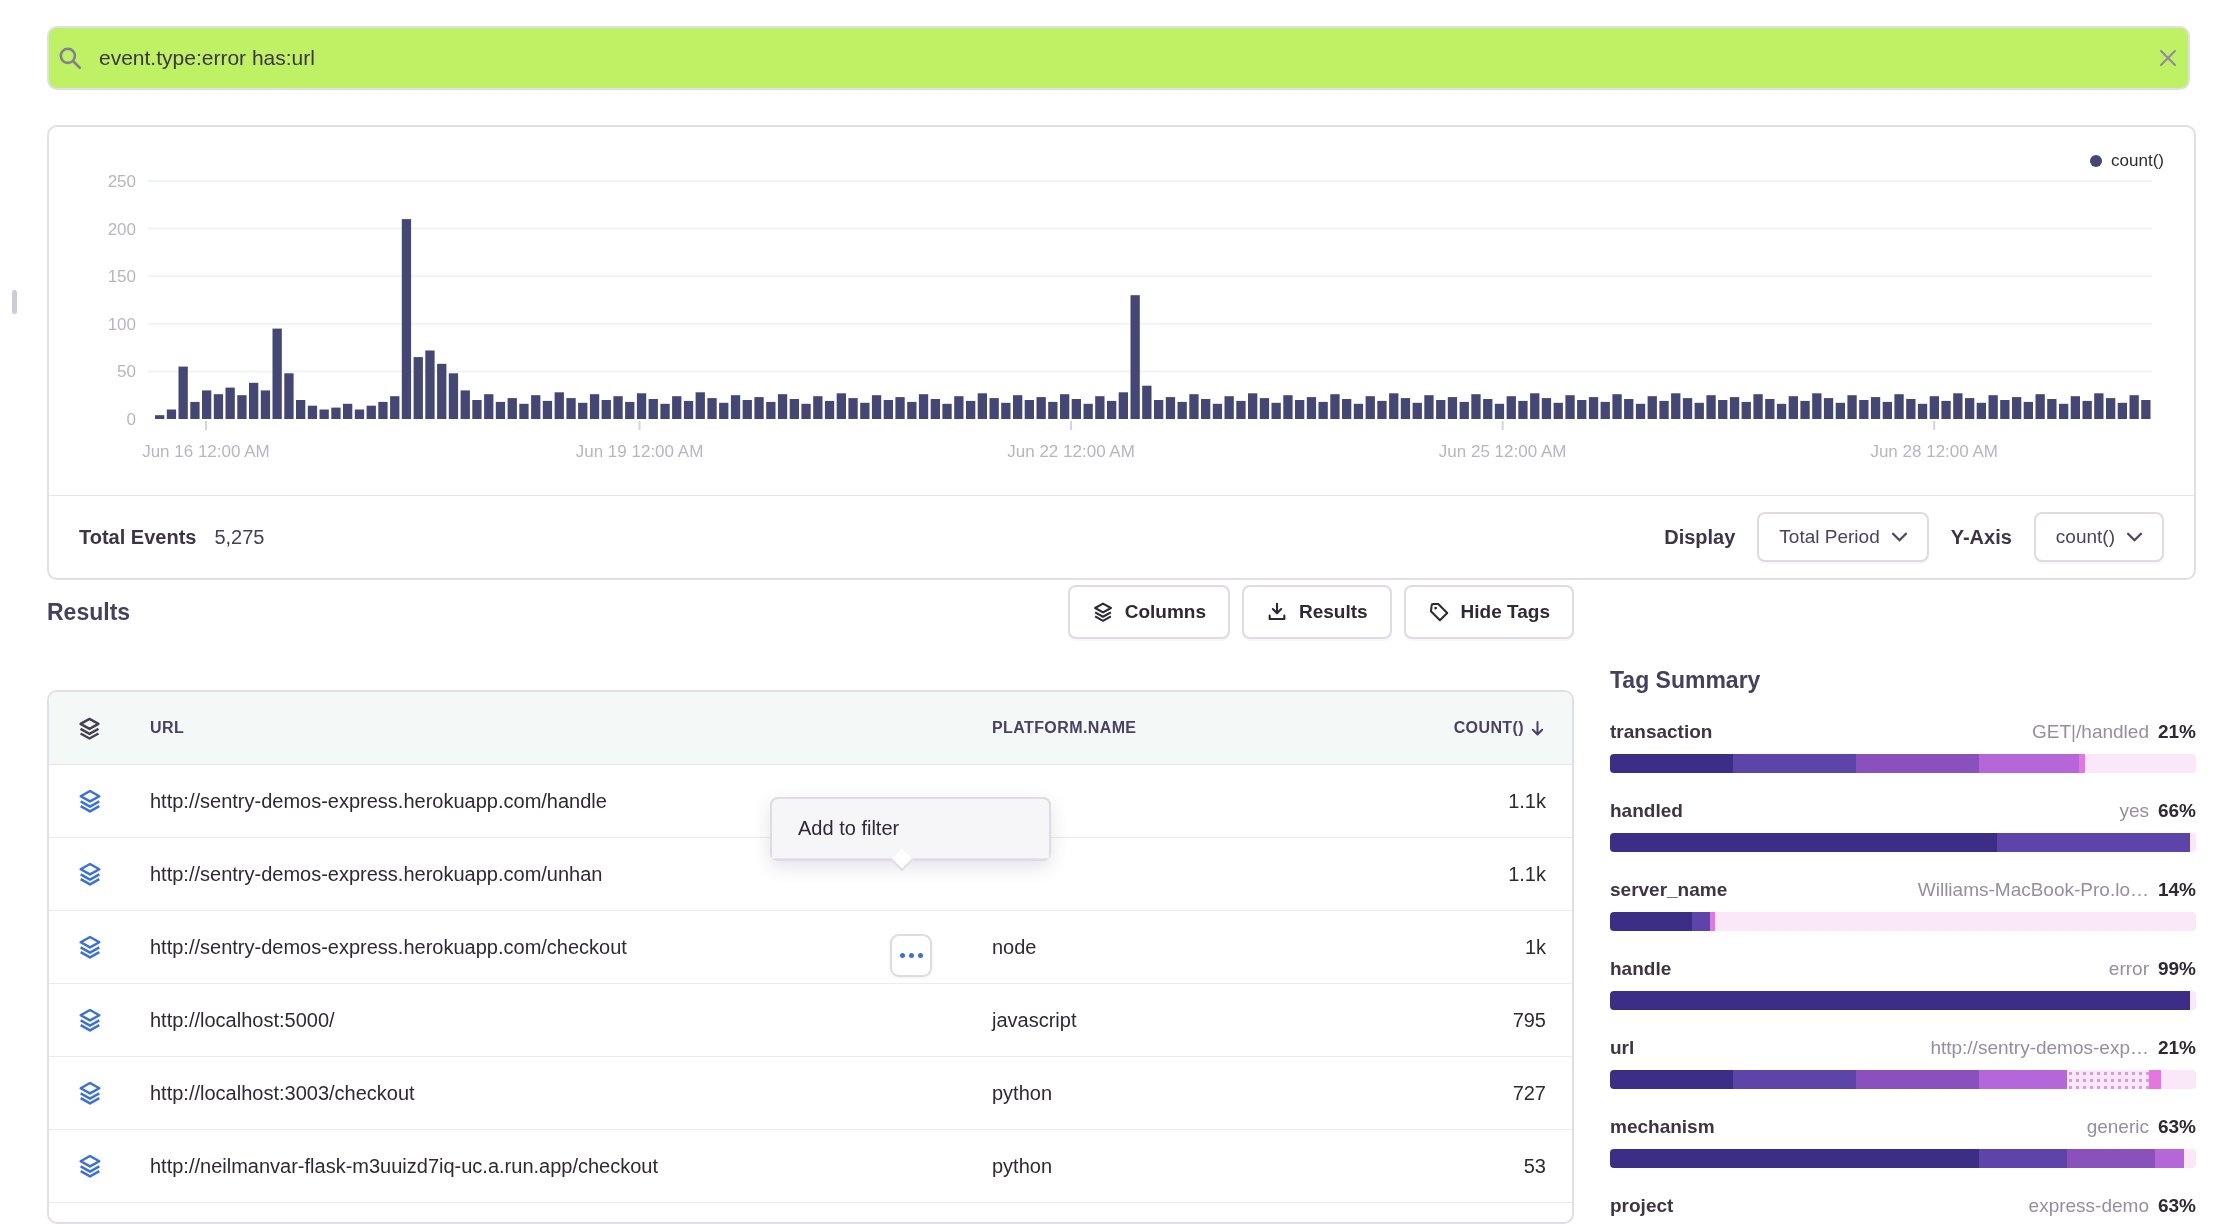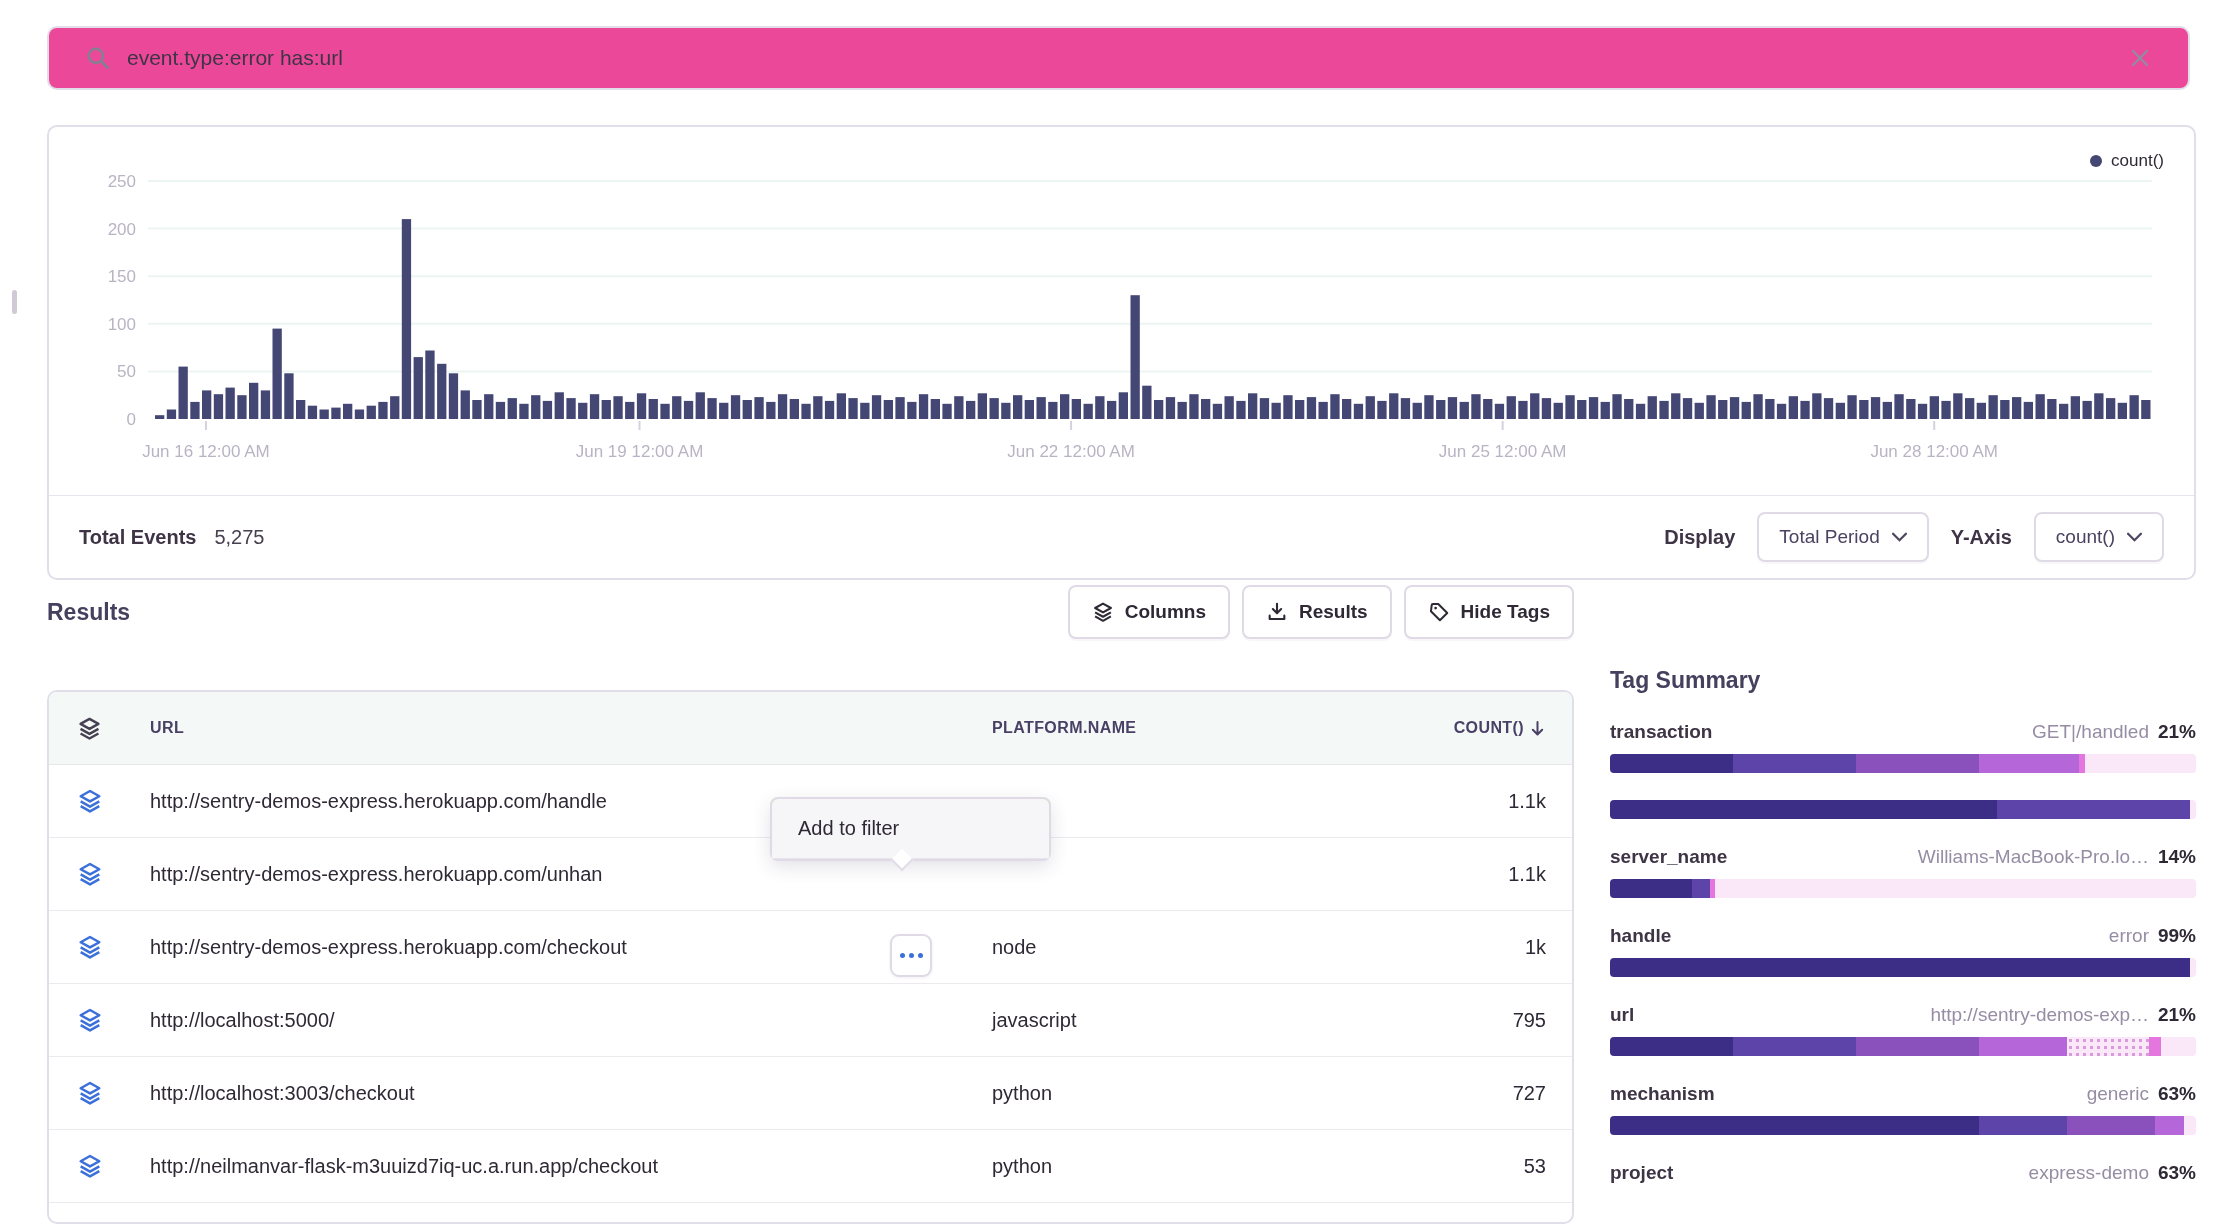--- a/index.html
+++ b/index.html
@@ -1,22 +1,22 @@
 <!DOCTYPE html>
 <html><head>
 <meta charset="utf-8">
 <style>
   * { margin:0; padding:0; box-sizing:border-box; }
   html,body { width:2234px; height:1224px; overflow:hidden; background:#FFFFFF;
     font-family:"Liberation Sans", sans-serif; color:#2F2936; }
 
   
   .search-bar { position:absolute; left:47px; top:26px; width:2143px; height:64px;
-    background:#ec4899; border:2px solid #E2DEE9; border-radius:10px;
-    display:flex; align-items:center; padding:0 36px; }
+    background:#bef264; border:2px solid #E2DEE9; border-radius:10px;
+    display:flex; align-items:center; padding:0 8px; }
   .search-bar .query { flex:1; border:0; outline:none; font-size:21px; color:#3E3446;
     font-family:inherit; background:transparent; margin-left:16px; }
   .icon-btn { cursor:pointer; display:flex; align-items:center; }
 
   
   .chart-panel { position:absolute; left:47px; top:125px; width:2149px; height:455px;
     background:#fff; border:2px solid #E2DEE9; border-radius:10px; }
   .legend { position:absolute; top:24px; right:30px; display:flex; align-items:center; gap:9px;
     font-size:17px; color:#2F2936; cursor:pointer; }
   .legend .dot { width:12px; height:12px; border-radius:50%; }
@@ -472,20 +472,25 @@
           <span style="width: 21%; background: rgb(60, 46, 135);"></span>
           <span style="width: 21%; background: rgb(92, 68, 168);"></span>
           <span style="width: 21%; background: rgb(138, 81, 189);"></span>
           <span style="width: 17%; background: rgb(181, 102, 217);"></span>
           <span style="width: 1%; background: rgb(229, 118, 223);"></span>
           <span style="width: 19%; background: rgb(250, 231, 247);"></span>
         </div>
   </div>
 
   <div class="tag-group">
+    <div class="tag-head">
+      <span class="tag-name">handled</span>
+      <span class="tag-val">yes</span>
+      <span class="tag-pct">66%</span>
+    </div>
     <div class="tag-bar">
           <span style="width: 66%; background: rgb(60, 46, 135);"></span>
           <span style="width: 33%; background: rgb(92, 68, 168);"></span>
           <span style="width: 1%; background: rgb(250, 231, 247);"></span>
         </div>
   </div>
 
   <div class="tag-group">
     <div class="tag-head">
       <span class="tag-name">server_name</span>

